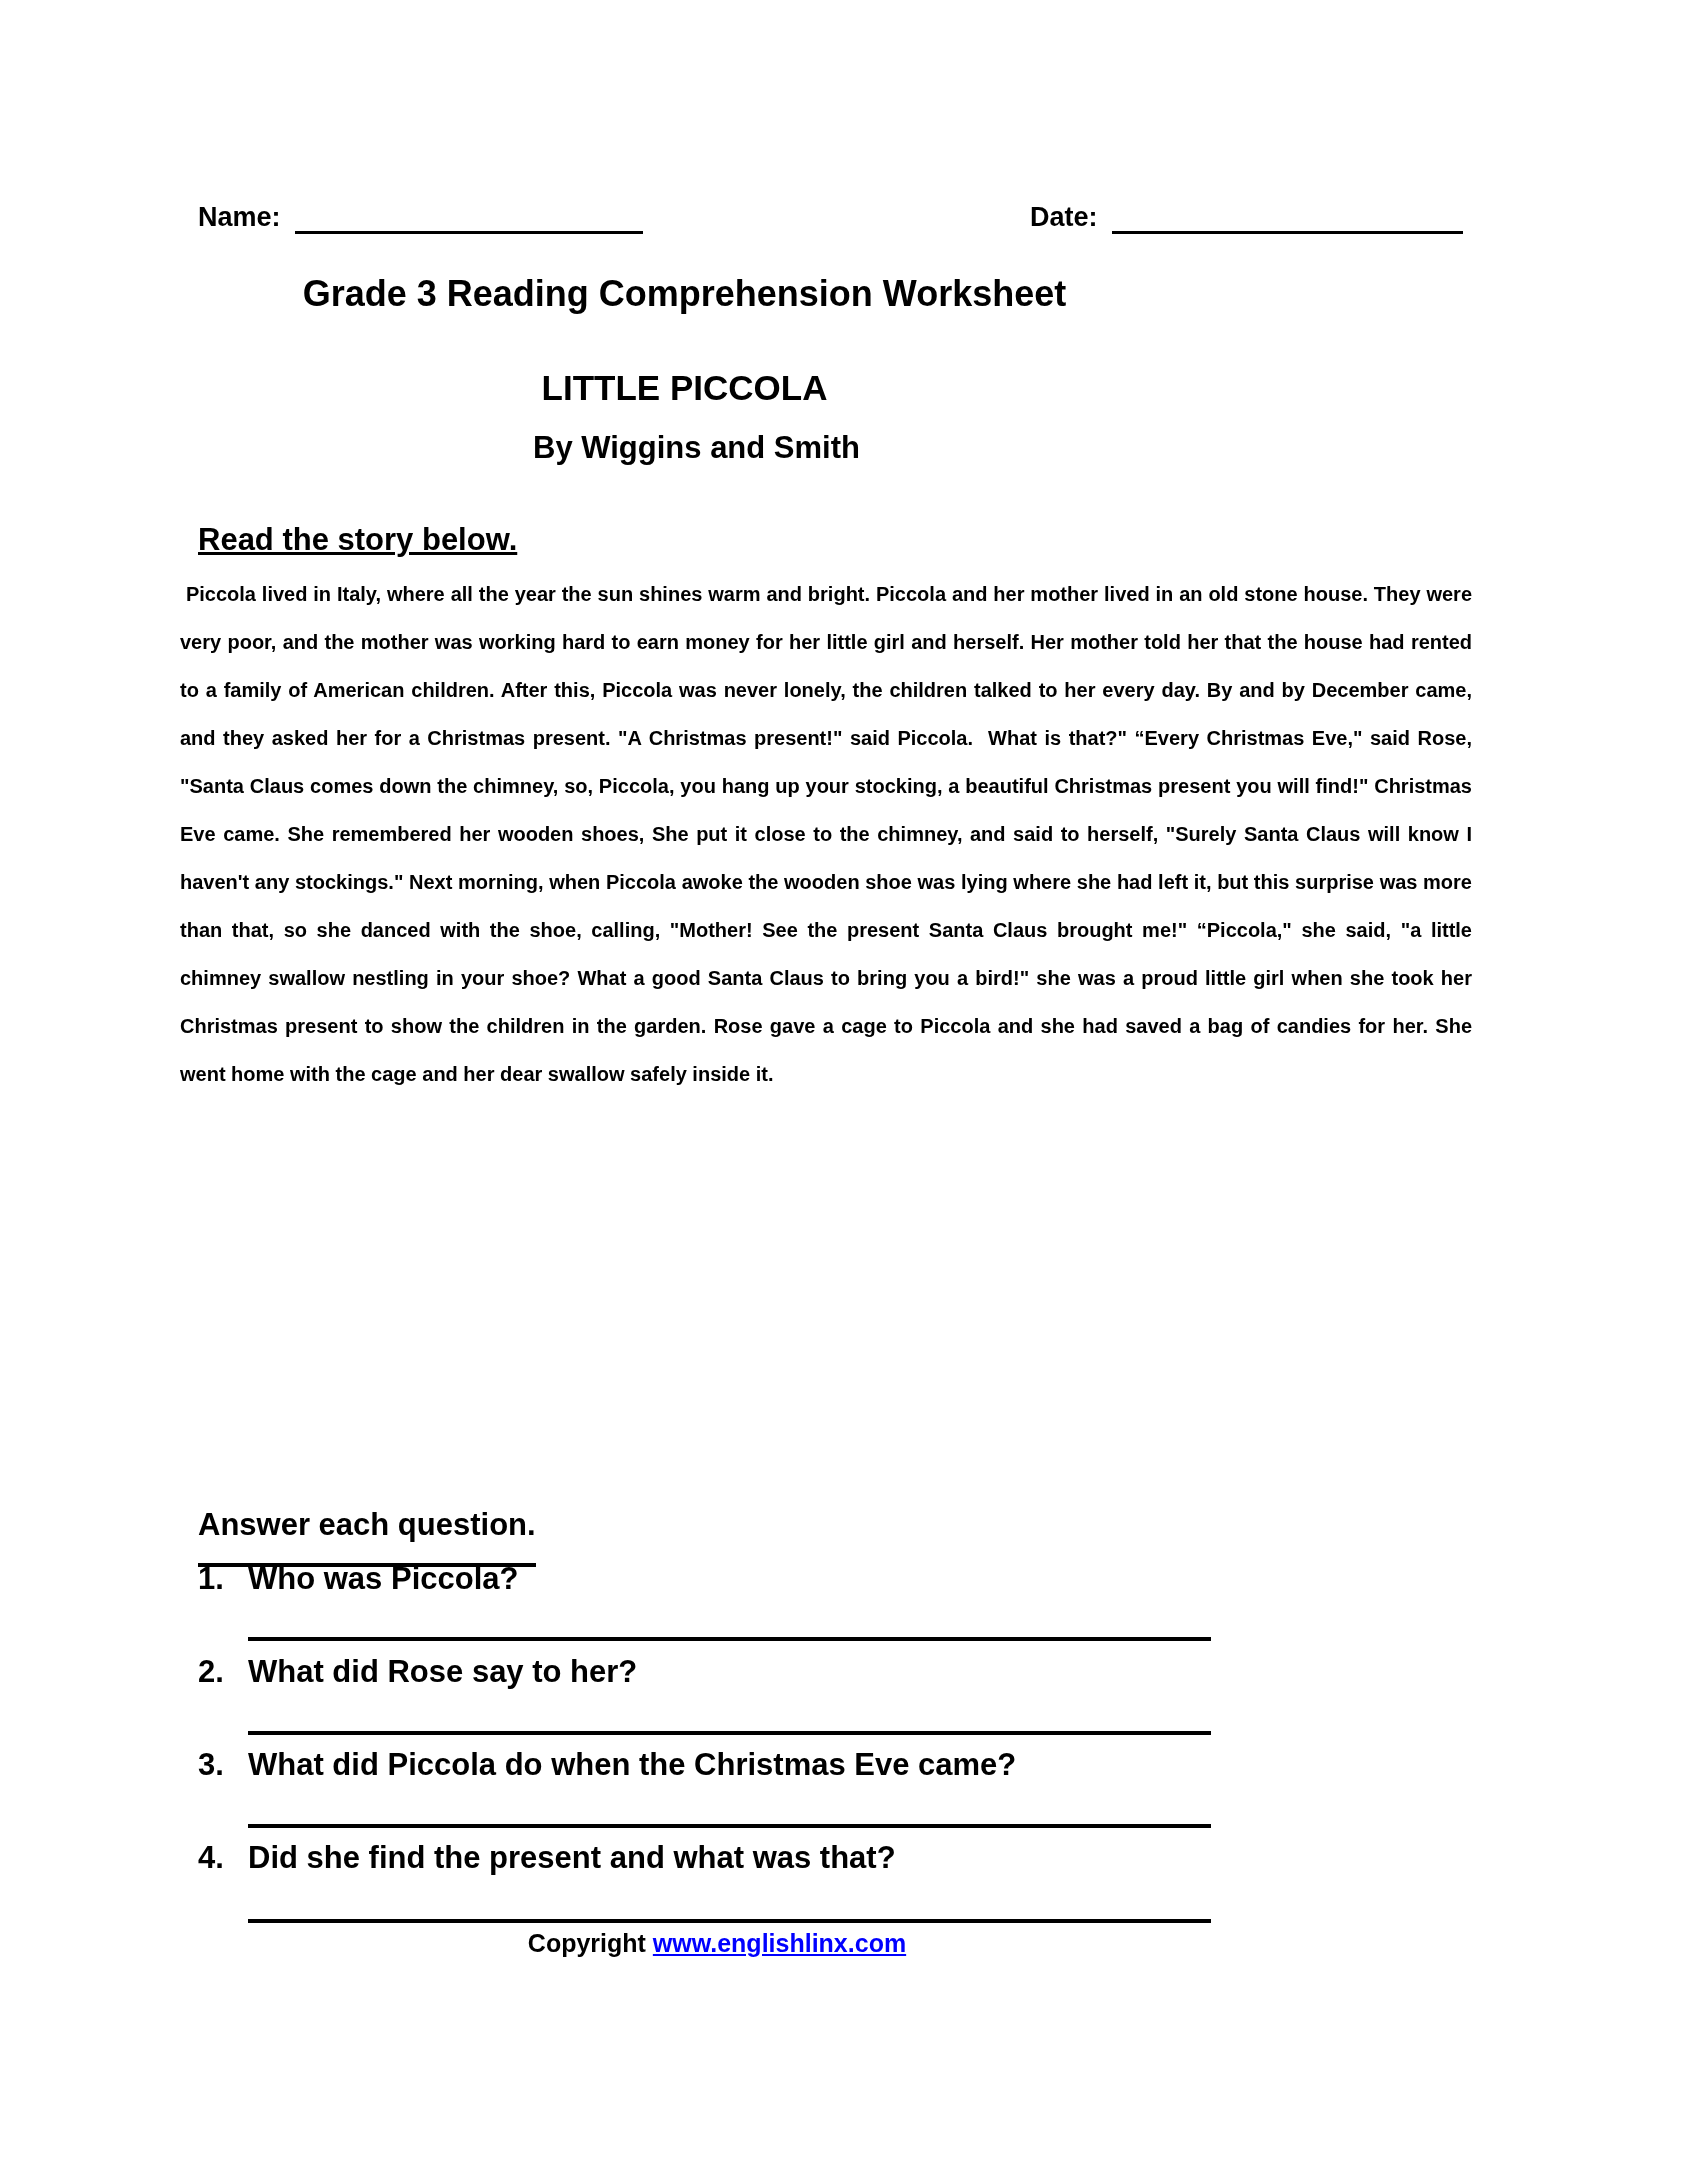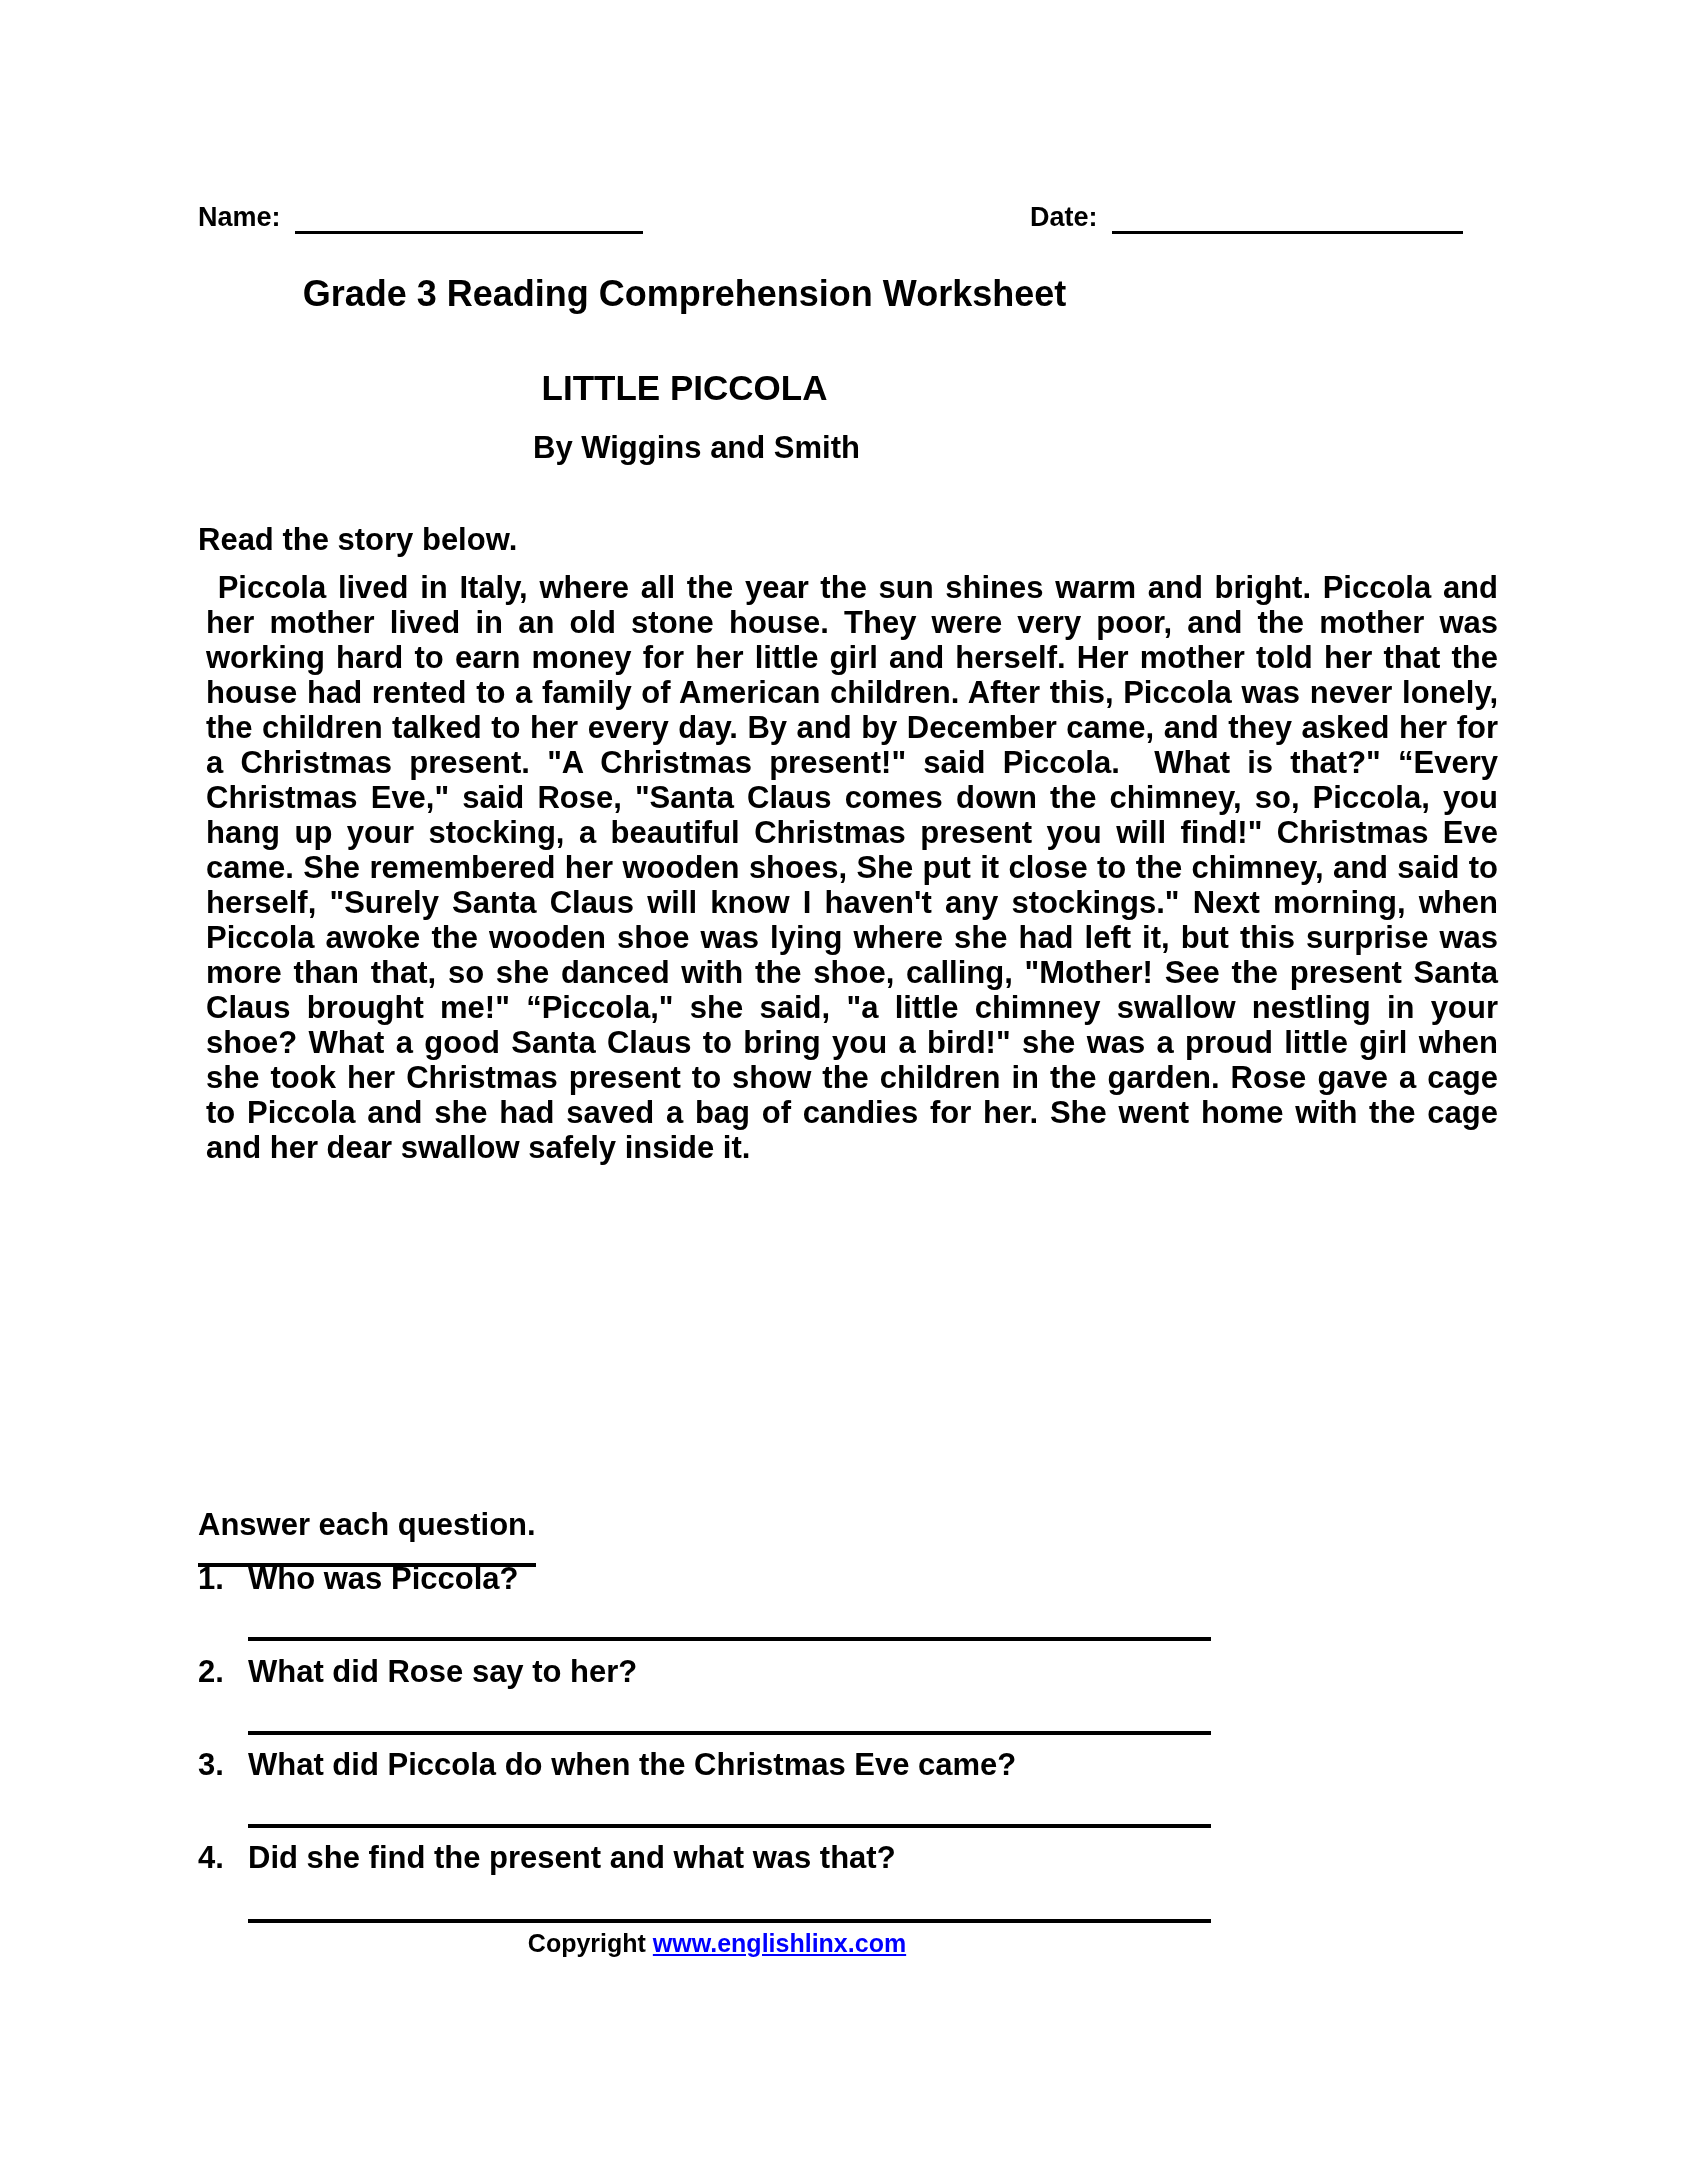--- a/index.html
+++ b/index.html
@@ -41,28 +41,29 @@
   }
   .worksheet-title { top: 273px; font-size: 36px; }
   .story-title    { top: 368px; font-size: 35px; }
   .story-byline   { top: 430px; font-size: 31px; padding-left: 12px; }
 
   .read-instruction {
     position: absolute;
     left: 198px;
     top: 522px;
     font-size: 31px;
+    text-decoration: underline;
   }
   .story-text {
     position: absolute;
-    left: 206px;
+    left: 180px;
     top: 570px;
     width: 1292px;
-    font-size: 31px;
-    line-height: 35px;
+    font-size: 20px;
+    line-height: 48px;
     text-align: justify;
   }
   .answer-instruction {
     position: absolute;
     left: 198px;
     top: 1507px;
     font-size: 31px;
     border-bottom: 4px solid #000;
     padding-bottom: 20px;
   }

